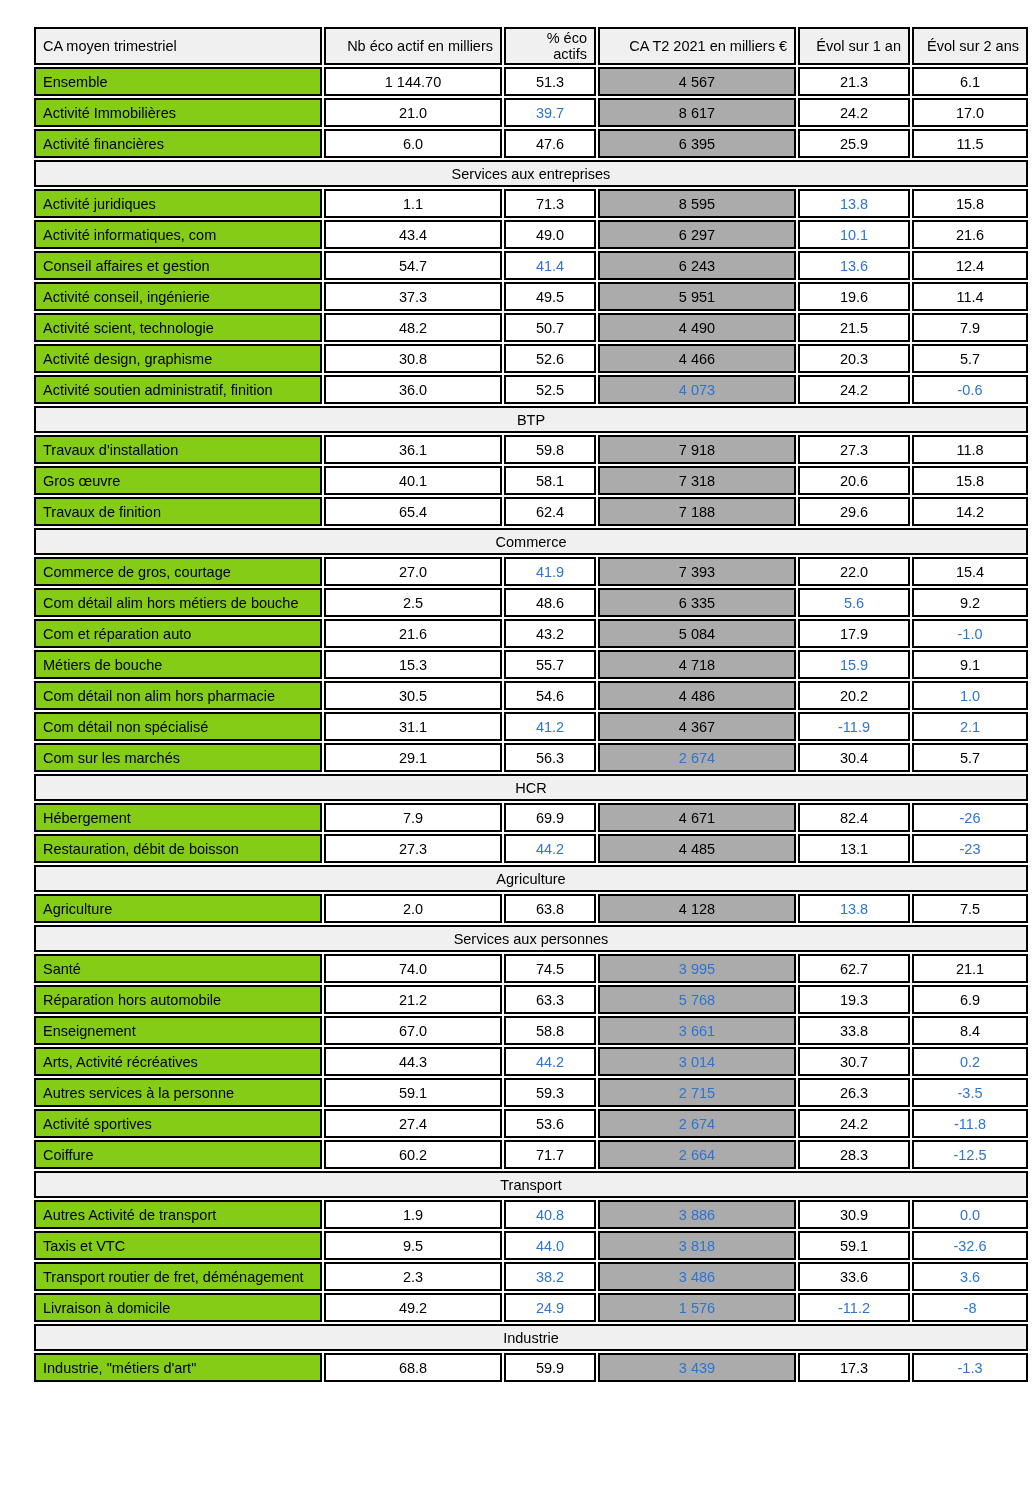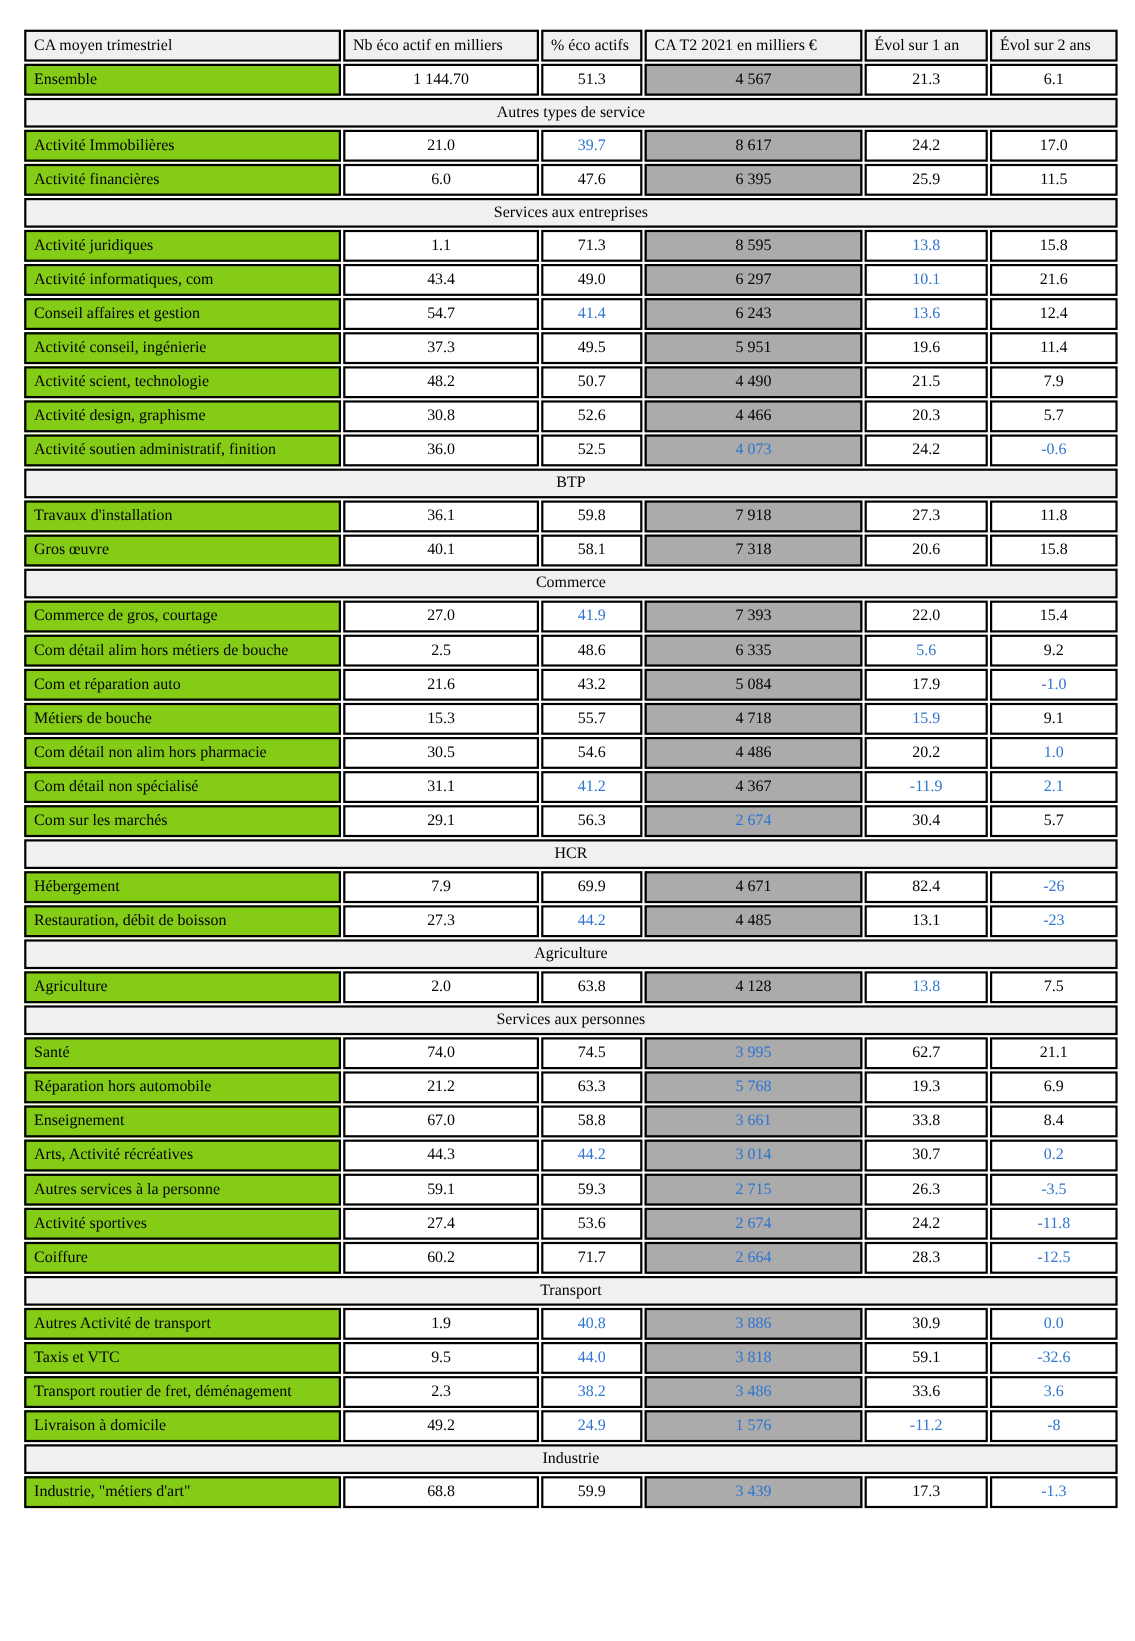--- a/index.html
+++ b/index.html
@@ -2,37 +2,37 @@
 <html><head>
 <meta charset="utf-8">
 <style>
   * { box-sizing: border-box; }
   html, body { margin: 0; padding: 0; background: #ffffff; }
   body {
     width: 1032px;
     font-family: "Liberation Sans", sans-serif;
     color: #000;
   }
-  .sheet { padding: 25px 14px 20px 20px; font-family: Liberation Serif, serif; }
+  .sheet { padding: 25px 14px 20px 32px; }
   table.data-table {
     border-collapse: separate;
     border-spacing: 2px;
     table-layout: fixed;
     width: 998px;
   }
   th, td {
     border: 2px solid #000;
     padding: 1px 7px;
     height: 29px;
     vertical-align: middle;
     font-size: 14.5px;
     font-weight: normal;
     overflow: hidden;
   }
-  th { background: #f0f0f0; text-align: left; }
+  th { background: #f0f0f0; text-align: right; }
   th.first { text-align: left; }
   td.label { background: #84cc16; text-align: left; }
   td.num { background: #ffffff; text-align: center; }
   td.ca  { background: #ababab; }
   td.section {
     background: #f0f0f0;
     text-align: center;
     height: 27px;
   }
   .c-k { color: #000000; }
@@ -65,23 +65,20 @@
     <tbody id="table-body">
         <tr>
           <td class="label">Ensemble</td>
           <td class="num c-k">1 144.70</td>
           <td class="num c-k">51.3</td>
           <td class="num c-k ca">4 567</td>
           <td class="num c-k">21.3</td>
           <td class="num c-k">6.1</td>
         </tr>
         <tr>
-          <td colspan="6" class="section">Autres types de service</td>
-        </tr>
-        <tr>
           <td class="label">Activité Immobilières</td>
           <td class="num c-k">21.0</td>
           <td class="num c-b">39.7</td>
           <td class="num c-r ca">8 617</td>
           <td class="num c-k">24.2</td>
           <td class="num c-r">17.0</td>
         </tr>
         <tr>
           <td class="label">Activité financières</td>
           <td class="num c-k">6.0</td>
@@ -162,20 +159,28 @@
         </tr>
         <tr>
           <td class="label">Gros œuvre</td>
           <td class="num c-k">40.1</td>
           <td class="num c-r">58.1</td>
           <td class="num c-r ca">7 318</td>
           <td class="num c-k">20.6</td>
           <td class="num c-r">15.8</td>
         </tr>
         <tr>
+          <td class="label">Travaux de finition</td>
+          <td class="num c-k">65.4</td>
+          <td class="num c-r">62.4</td>
+          <td class="num c-r ca">7 188</td>
+          <td class="num c-r">29.6</td>
+          <td class="num c-r">14.2</td>
+        </tr>
+        <tr>
           <td colspan="6" class="section">Commerce</td>
         </tr>
         <tr>
           <td class="label">Commerce de gros, courtage</td>
           <td class="num c-k">27.0</td>
           <td class="num c-b">41.9</td>
           <td class="num c-r ca">7 393</td>
           <td class="num c-k">22.0</td>
           <td class="num c-r">15.4</td>
         </tr>

